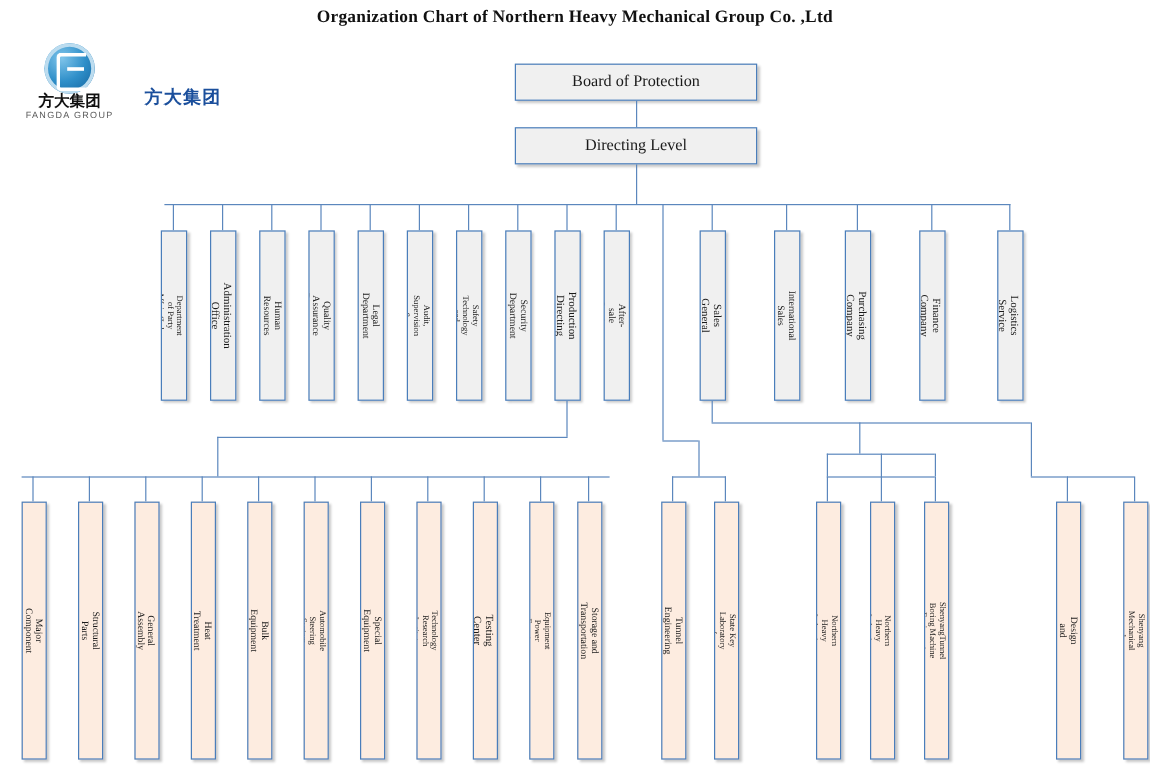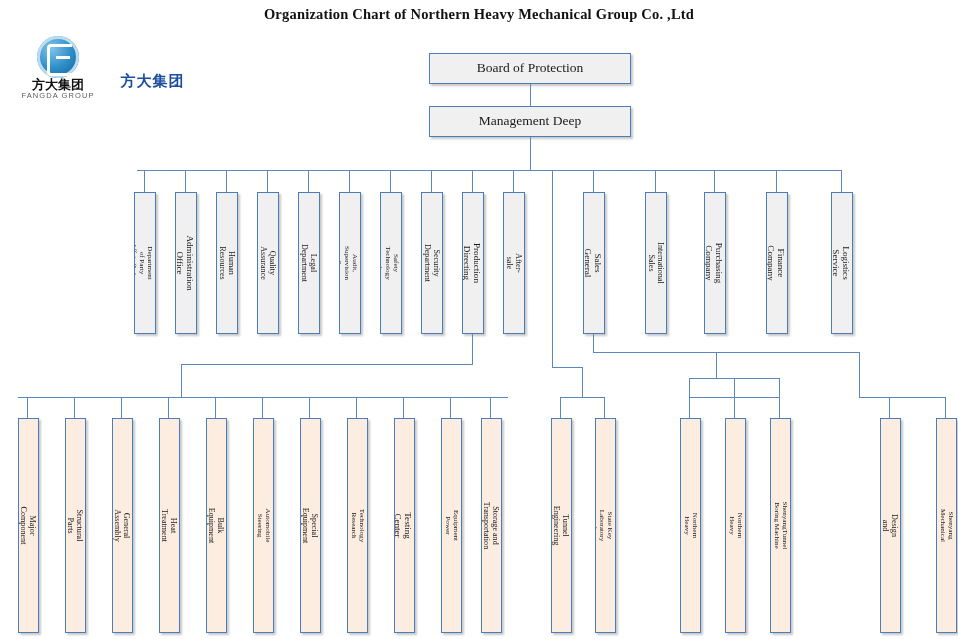--- a/index.html
+++ b/index.html
@@ -112,21 +112,21 @@
     </div>
     <div class="logo-nhi">
       <div class="nhi-cn">方大集团</div>
     </div>
   </div>
 
   <div class="node horiz" style="left:429px;top:53px;width:202px;height:31px;">
     <span class="node-label">Board of Protection</span>
   </div>
   <div class="node horiz" style="left:429px;top:106px;width:202px;height:31px;">
-    <span class="node-label">Management Deep</span>
+    <span class="node-label">Directing Level</span>
   </div>
 
   <div class="line v" style="left:530px;top:84px;height:22px;"></div>
 
   <div class="line v" style="left:530px;top:137px;height:33px;"></div>
 
   <div class="line h" style="left:137px;top:170px;width:705px;"></div>
 
   <div class="line v" style="left:144px;top:170px;height:22px;"></div>
   <div class="line v" style="left:185px;top:170px;height:22px;"></div>

